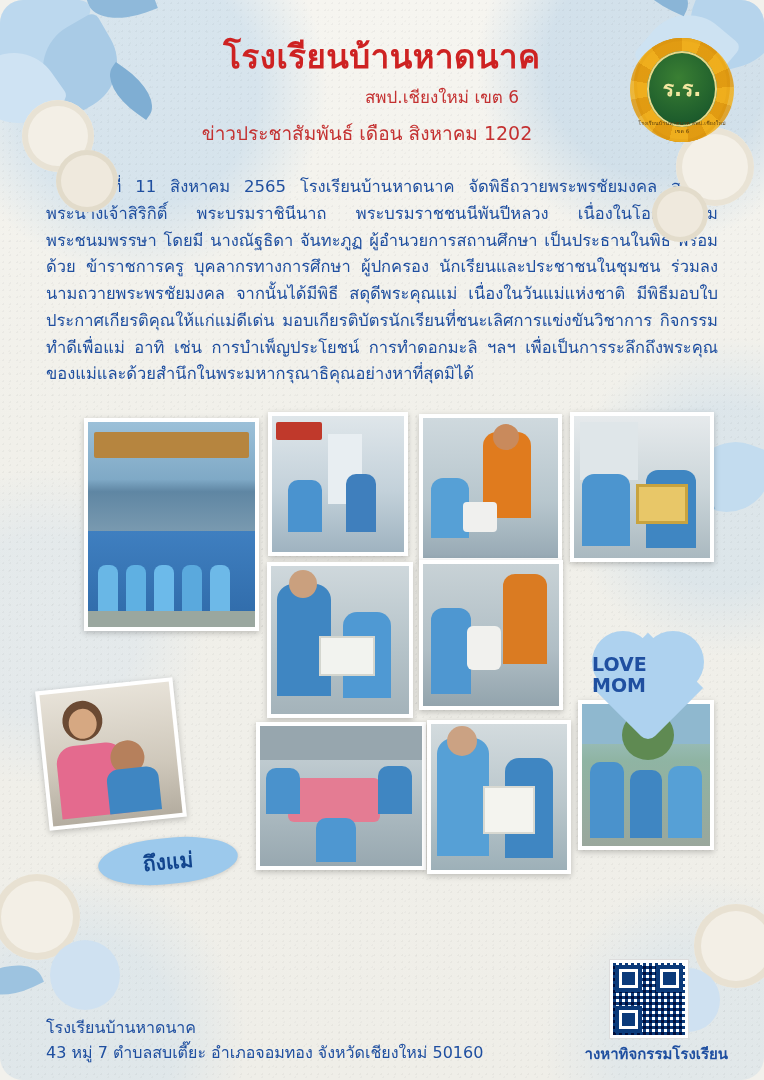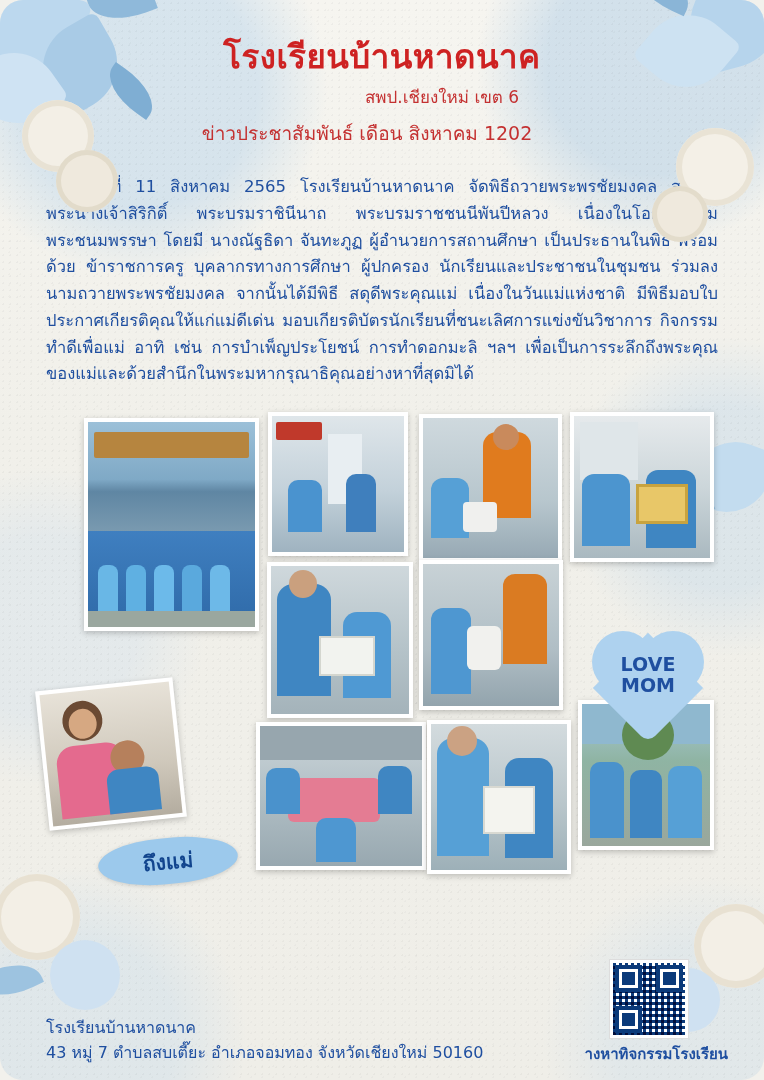--- a/index.html
+++ b/index.html
@@ -191,21 +191,21 @@
     width: 78px; height: 78px;
     left: 17px; top: 22px;
     transform: rotate(45deg);
     border-radius: 0 0 10px 0;
   }
   .heart .label {
     position: absolute;
     inset: 0;
     display: flex;
     flex-direction: column;
-    align-items: center;
+    align-items: flex-start;
     justify-content: center;
     color: #1f4fa0;
     font-size: 19px;
     font-weight: bold;
     line-height: 1.12;
     padding-bottom: 8px;
     text-align: center;
   }
 
   
@@ -324,20 +324,27 @@
   <div class="flower" style="right:-10px;top:430px;width:120px;height:130px;">
     <div class="petal" style="right:6px;top:10px;width:74px;height:74px;background:#c3dcef;transform:rotate(20deg);"></div>
     <div class="leaf" style="right:62px;top:66px;width:54px;height:28px;background:#9cc3e1;transform:rotate(-30deg);"></div>
   </div>
 
   <div class="header">
     <div class="school-title">โรงเรียนบ้านหาดนาค</div>
     <div class="sub-line1">สพป.เชียงใหม่ เขต 6</div>
     <div class="sub-line2">ข่าวประชาสัมพันธ์ เดือน สิงหาคม 1202</div>
 
+    <div class="logo">
+      <div class="outer"></div>
+      <div class="flare"></div>
+      <div class="inner"></div>
+      <div class="monogram">ร.ร.</div>
+      <div class="ring-text">โรงเรียนบ้านหาดนาค  สพป.เชียงใหม่ เขต 6</div>
+    </div>
   </div>
 
   <div class="article"><span class="indent"></span><span>วันที่ 11 สิงหาคม 2565 โรงเรียนบ้านหาดนาค จัดพิธีถวายพระพรชัยมงคล สมเด็จพระนางเจ้าสิริกิติ์ พระบรมราชินีนาถ พระบรมราชชนนีพันปีหลวง เนื่องในโอกาสเฉลิมพระชนมพรรษา โดยมี นางณัฐธิดา จันทะภูฏ ผู้อำนวยการสถานศึกษา เป็นประธานในพิธี พร้อมด้วย ข้าราชการครู บุคลากรทางการศึกษา ผู้ปกครอง นักเรียนและประชาชนในชุมชน ร่วมลงนามถวายพระพรชัยมงคล จากนั้นได้มีพิธี สดุดีพระคุณแม่ เนื่องในวันแม่แห่งชาติ มีพิธีมอบใบประกาศเกียรติคุณให้แก่แม่ดีเด่น มอบเกียรติบัตรนักเรียนที่ชนะเลิศการแข่งขันวิชาการ กิจกรรมทำดีเพื่อแม่ อาทิ เช่น การบำเพ็ญประโยชน์ การทำดอกมะลิ ฯลฯ เพื่อเป็นการระลึกถึงพระคุณของแม่และด้วยสำนึกในพระมหากรุณาธิคุณอย่างหาที่สุดมิได้</span></div>
 
   <div class="collage">
 
     <div class="photo" style="left:84px;top:6px;width:167px;height:205px;">
       <div class="img" style="background:linear-gradient(180deg,#9cc0d8 0%,#7fa9c6 28%,#5f86a3 34%,#b9c9cf 100%);">
         <div class="shape" style="left:6px;top:10px;right:6px;height:26px;background:#b6853f;border-radius:2px;"></div>
         <div class="shape" style="left:0;bottom:0;width:100%;height:96px;background:linear-gradient(180deg,#3f7fc0 0%,#2f6aa8 100%);"></div>

